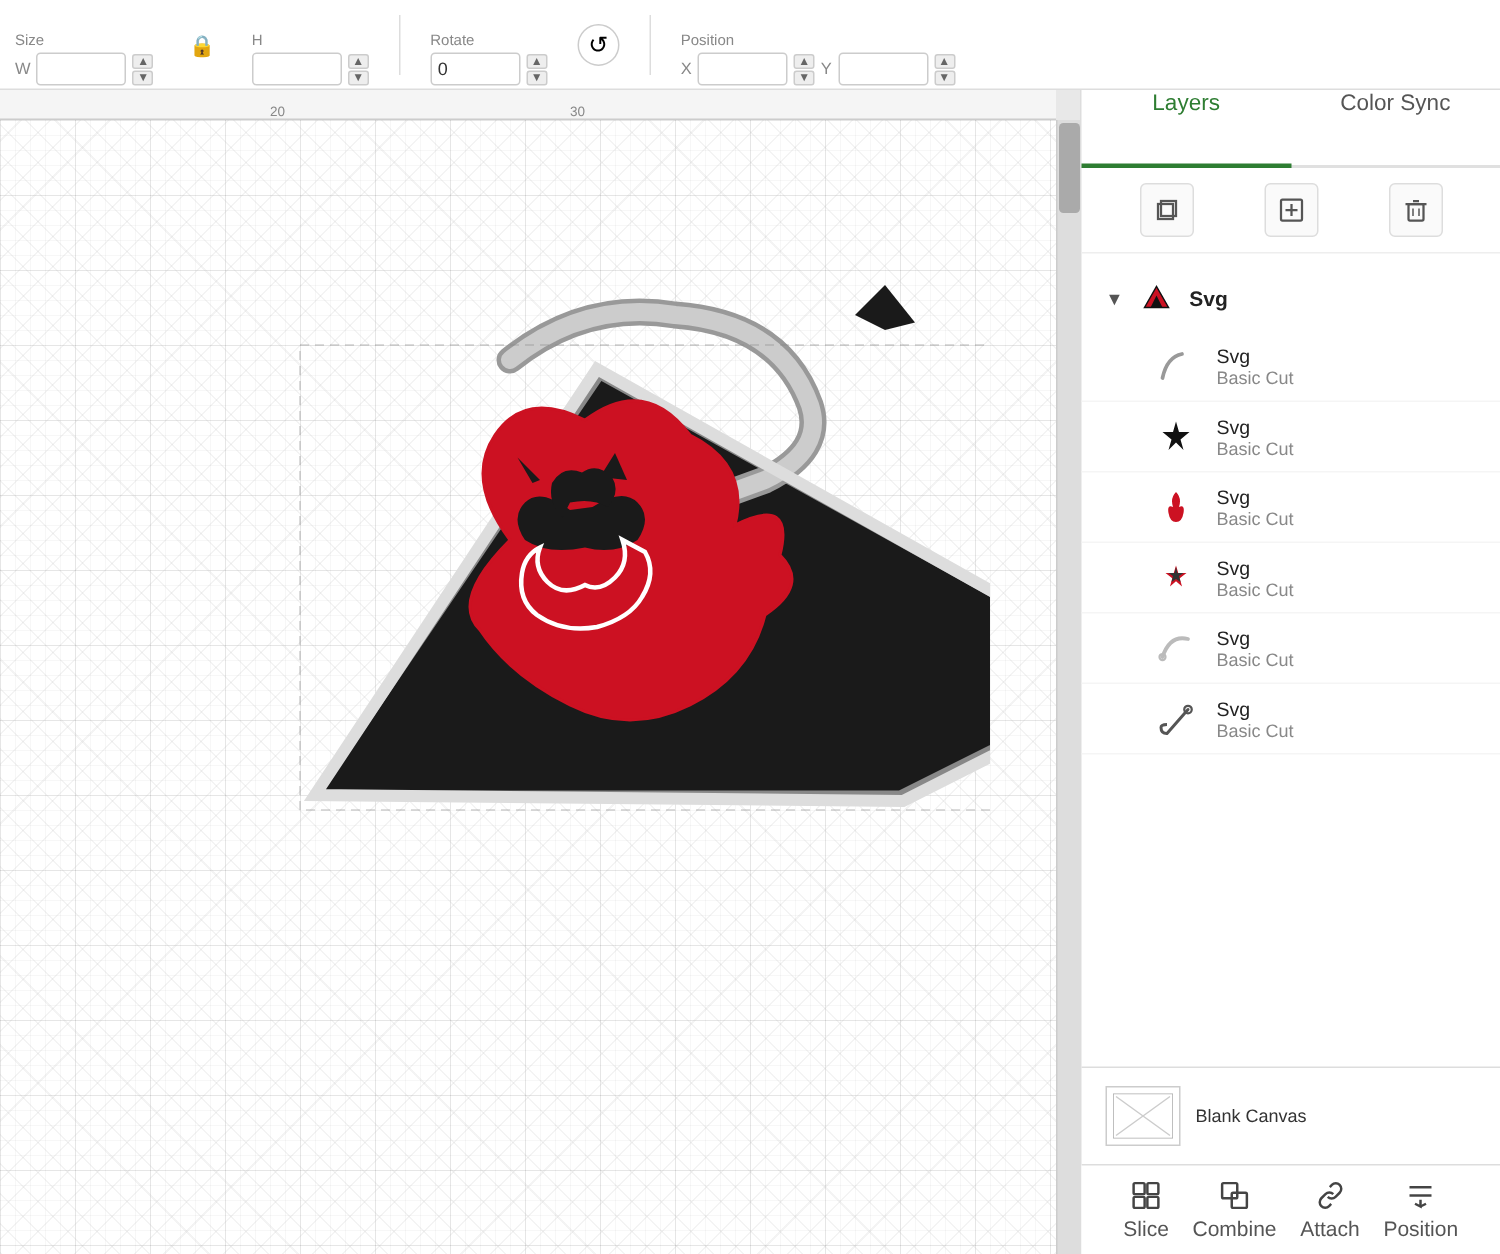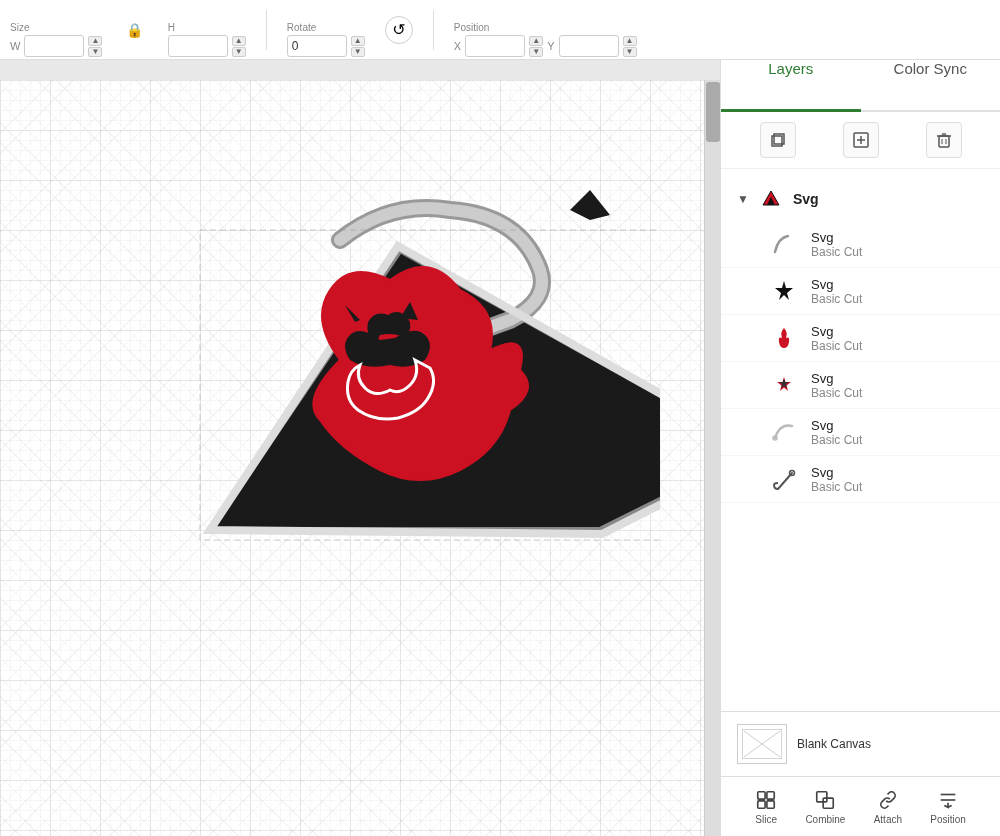--- a/index.html
+++ b/index.html
@@ -306,21 +306,21 @@
       align-items: center;
       gap: 3px;
       cursor: pointer;
       color: #444;
     }
     .action-btn svg {
       width: 22px;
       height: 22px;
     }
     .action-btn span {
-      font-size: 10px;
+      font-size: 14px;
       color: #555;
     }
 
     
     #canvas-grid::before {
       content: '';
       position: absolute;
       inset: 0;
       background-image: 
         repeating-linear-gradient(
@@ -401,20 +401,24 @@
         <div class="spin-arrow">▼</div>
       </div>
     </div>
   </div>
 </div>
 
 <div id="main">
 
   <div id="canvas-area">
 
+    <div id="ruler-h">
+      <span class="ruler-tick" style="left:180px">20</span>
+      <span class="ruler-tick" style="left:380px">30</span>
+    </div>
 
     <div id="canvas-grid">
 
       <svg id="canvas-svg" viewBox="0 0 580 420" xmlns="http://www.w3.org/2000/svg">
 
         <g>
 
           <polygon points="130,370 320,90 680,290 520,370 130,370" fill="#1a1a1a" stroke="#888" stroke-width="6"></polygon>
 
           <path d="M260,80 Q310,40 370,50 Q440,55 460,110 Q470,140 430,160 L320,200" fill="none" stroke="#999" stroke-width="18" stroke-linecap="round"></path>

